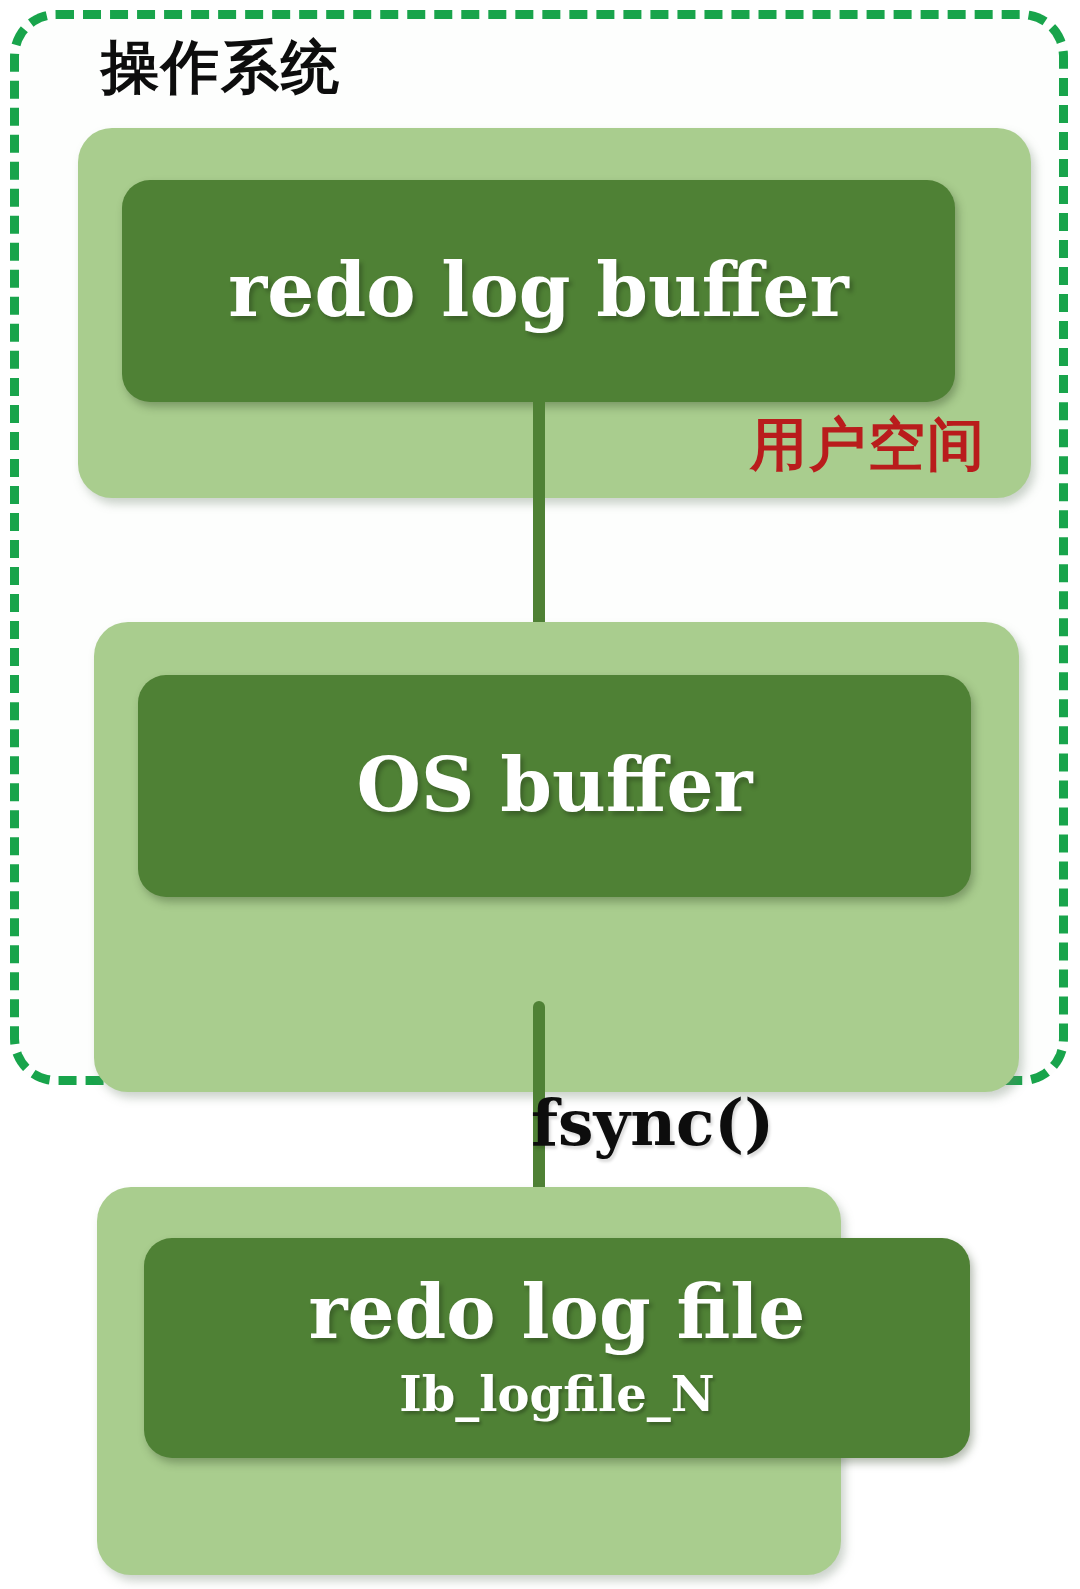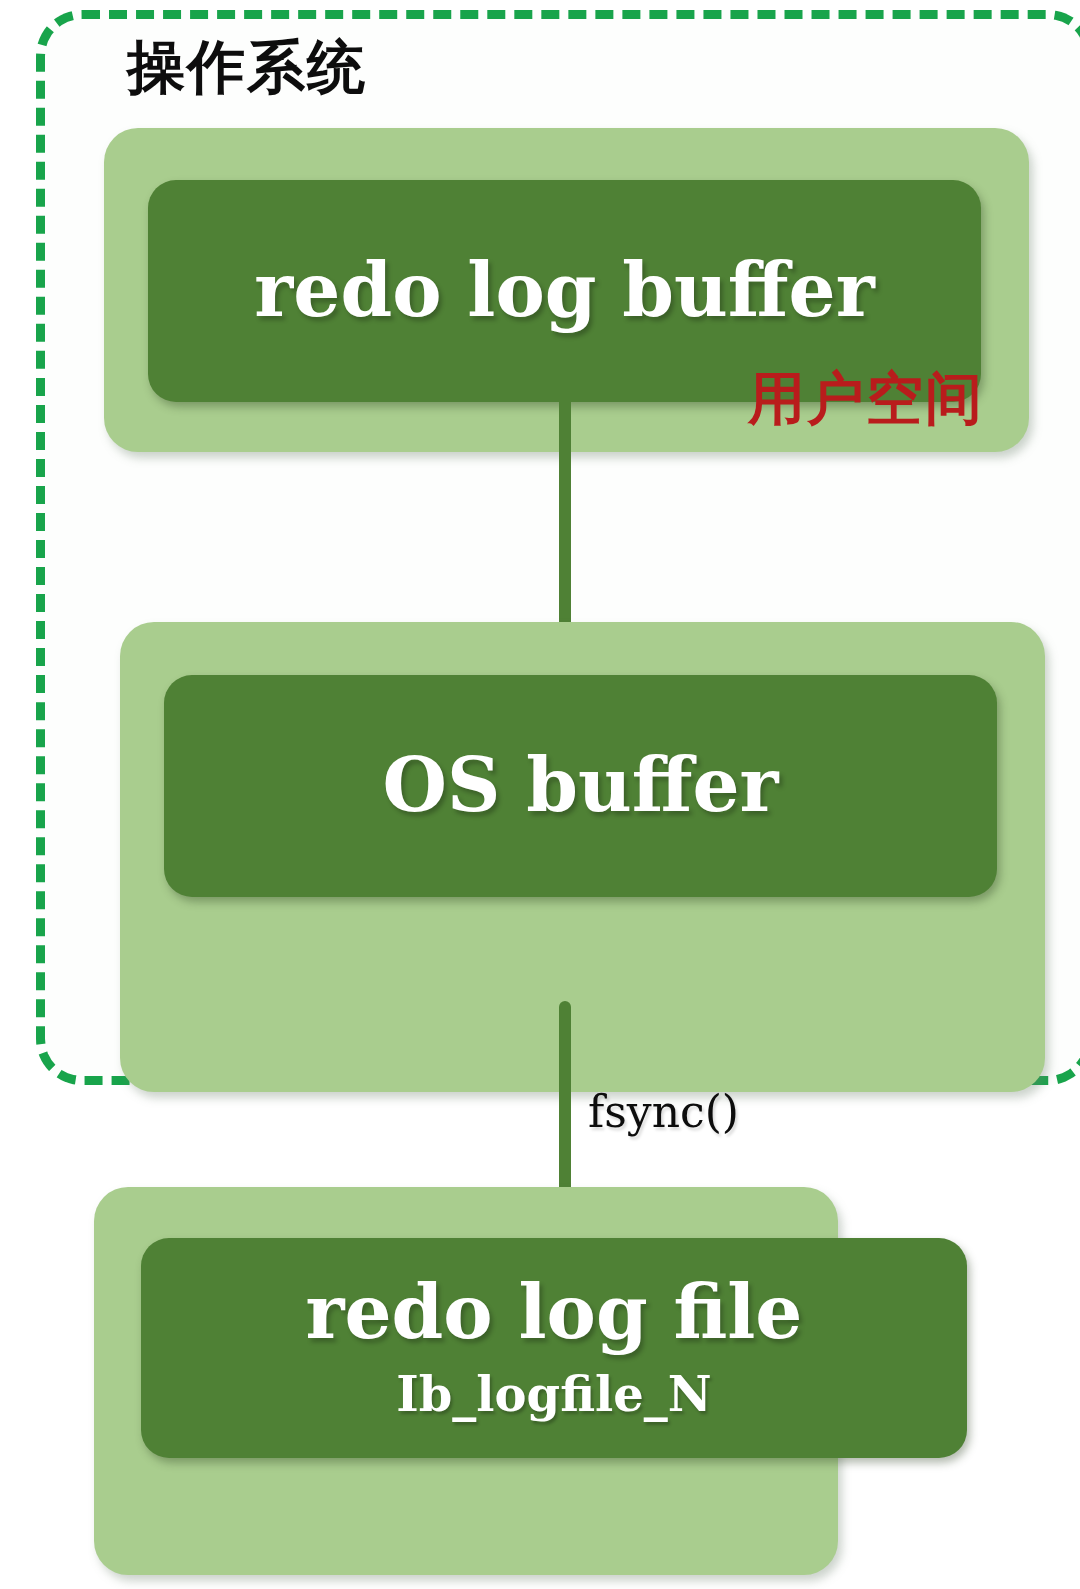--- a/index.html
+++ b/index.html
@@ -3,21 +3,21 @@
 <meta charset="utf-8">
 <style>
   html, body { margin: 0; padding: 0; }
   body {
     width: 1080px; height: 1589px;
     background: #ffffff;
     font-family: "DejaVu Serif", "Liberation Serif", serif;
     position: relative;
     overflow: hidden;
   }
-  .diagram { position: absolute; inset: 0; margin-left: 26px; }
+  .diagram { position: absolute; inset: 0; }
 
   
   .os-frame {
     position: absolute;
     left: 10px; top: 10px;
     width: 1058px; height: 1075px;
     box-sizing: border-box;
     border: 9px dashed #18a44b;
     border-radius: 46px;
     background: #fdfefd;
@@ -31,23 +31,23 @@
     letter-spacing: 2px;
   }
 
   
   .zone {
     position: absolute;
     background: #a9cd8e;
     border-radius: 34px;
     box-shadow: 4px 6px 10px rgba(110, 130, 110, 0.35);
   }
-  .zone-user   { left: 78px;  top: 128px;  width: 925px; height: 324px; }
+  .zone-user   { left: 78px;  top: 128px;  width: 925px; height: 370px; padding-left: 28px; }
   .zone-kernel { left: 94px;  top: 622px;  width: 925px; height: 470px; }
-  .zone-disk   { left: 68px;  top: 1187px; width: 744px; height: 388px; }
+  .zone-disk   { left: 97px;  top: 1187px; width: 744px; height: 388px; }
 
   
   .buffer-box {
     position: absolute;
     background: #4f8135;
     border-radius: 28px;
     box-shadow: 3px 5px 8px rgba(40, 60, 30, 0.35);
     display: flex;
     flex-direction: column;
     align-items: center;
@@ -100,23 +100,23 @@
     border-left: 19px solid transparent;
     border-right: 19px solid transparent;
     border-top: 35px solid #4f8135;
   }
   .arrow-head-1 { left: 520px; top: 641px; }
   .arrow-head-2 { left: 520px; top: 1202px; }
 
   
   .syscall-label {
     position: absolute;
-    left: 562px; top: 1086px;
-    font-size: 44px;
-    font-weight: 400;
+    left: 531px; top: 1086px;
+    font-size: 63px;
+    font-weight: 700;
     color: #0d0d0d;
     white-space: nowrap;
     text-shadow: 2px 3px 3px rgba(0,0,0,0.15);
   }
 </style>
 </head>
 <body>
 
 <div class="diagram">
 

